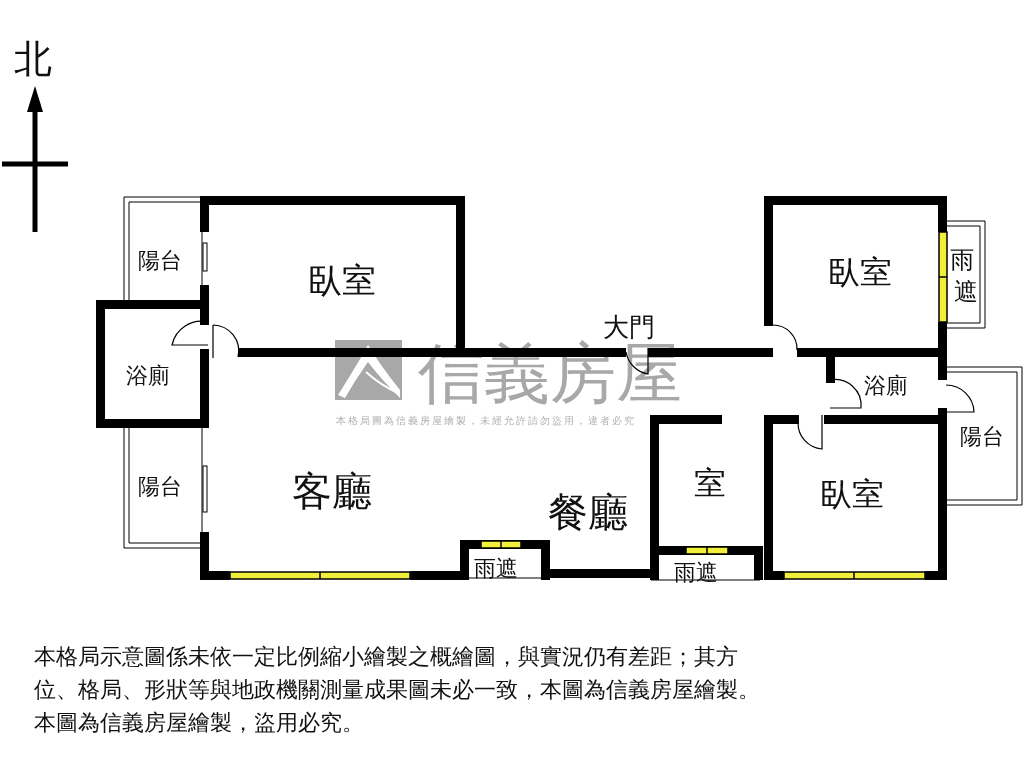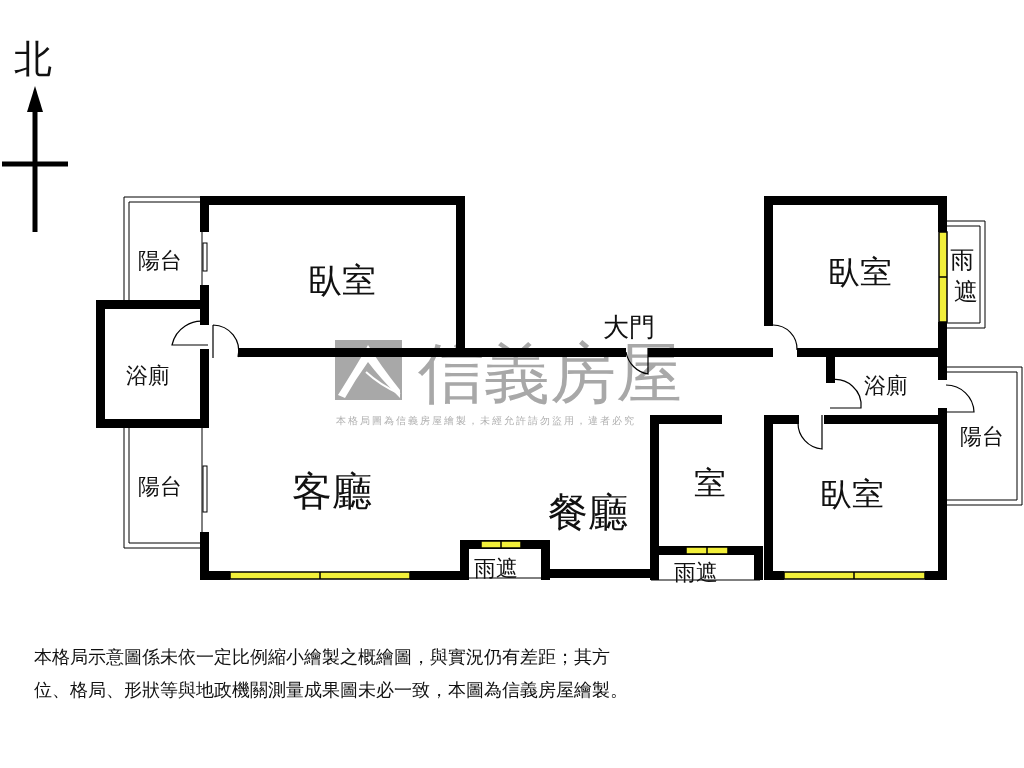--- a/index.html
+++ b/index.html
@@ -1,21 +1,21 @@
 <!DOCTYPE html>
 <html><head>
 <meta charset="utf-8">
 <style>
   html, body { margin:0; padding:0; background:#ffffff; }
   body { width:1024px; height:768px; position:relative; overflow:hidden; font-family:"DejaVu Serif","Liberation Serif",serif; }
   #plan { position:absolute; left:0; top:0; width:1024px; height:620px; }
   .room-label { font-family:"DejaVu Serif","Liberation Serif",serif; fill:#111; }
   .wm-text { font-family:"DejaVu Sans","Liberation Sans",sans-serif; fill:#a8a8a8; }
   .wm-sub { font-family:"DejaVu Sans","Liberation Sans",sans-serif; fill:#b0b0b0; letter-spacing:2px; }
-  .disclaimer { position:absolute; left:34px; top:640px; width:980px; font-size:18px; line-height:33px; color:#111; font-family:"DejaVu Serif","Liberation Serif",serif; }
+  .disclaimer { position:absolute; left:34px; top:640px; width:980px; font-size:22px; line-height:33px; color:#111; font-family:"DejaVu Serif","Liberation Serif",serif; }
   .disclaimer div { white-space:nowrap; }
 </style>
 </head>
 <body>
 
 <svg id="plan" viewBox="0 0 1024 620" xmlns="http://www.w3.org/2000/svg">
 
   <g>
     <g>
       <rect x="335" y="340" width="67" height="60" fill="#a8a8a8"></rect>
@@ -146,13 +146,14 @@
 
   <text class="room-label" x="966" y="268" font-size="24" text-anchor="middle">
     <tspan x="966" dy="0" id="ne1">雨</tspan>
     <tspan x="966" dy="32" id="ne2">遮</tspan>
   </text>
 </svg>
 
 <div class="disclaimer">
   <div>本格局示意圖係未依一定比例縮小繪製之概繪圖，與實況仍有差距；其方</div>
   <div>位、格局、形狀等與地政機關測量成果圖未必一致，本圖為信義房屋繪製。</div>
+  <div>本圖為信義房屋繪製，盜用必究。</div>
 </div>
 
 </body></html>

